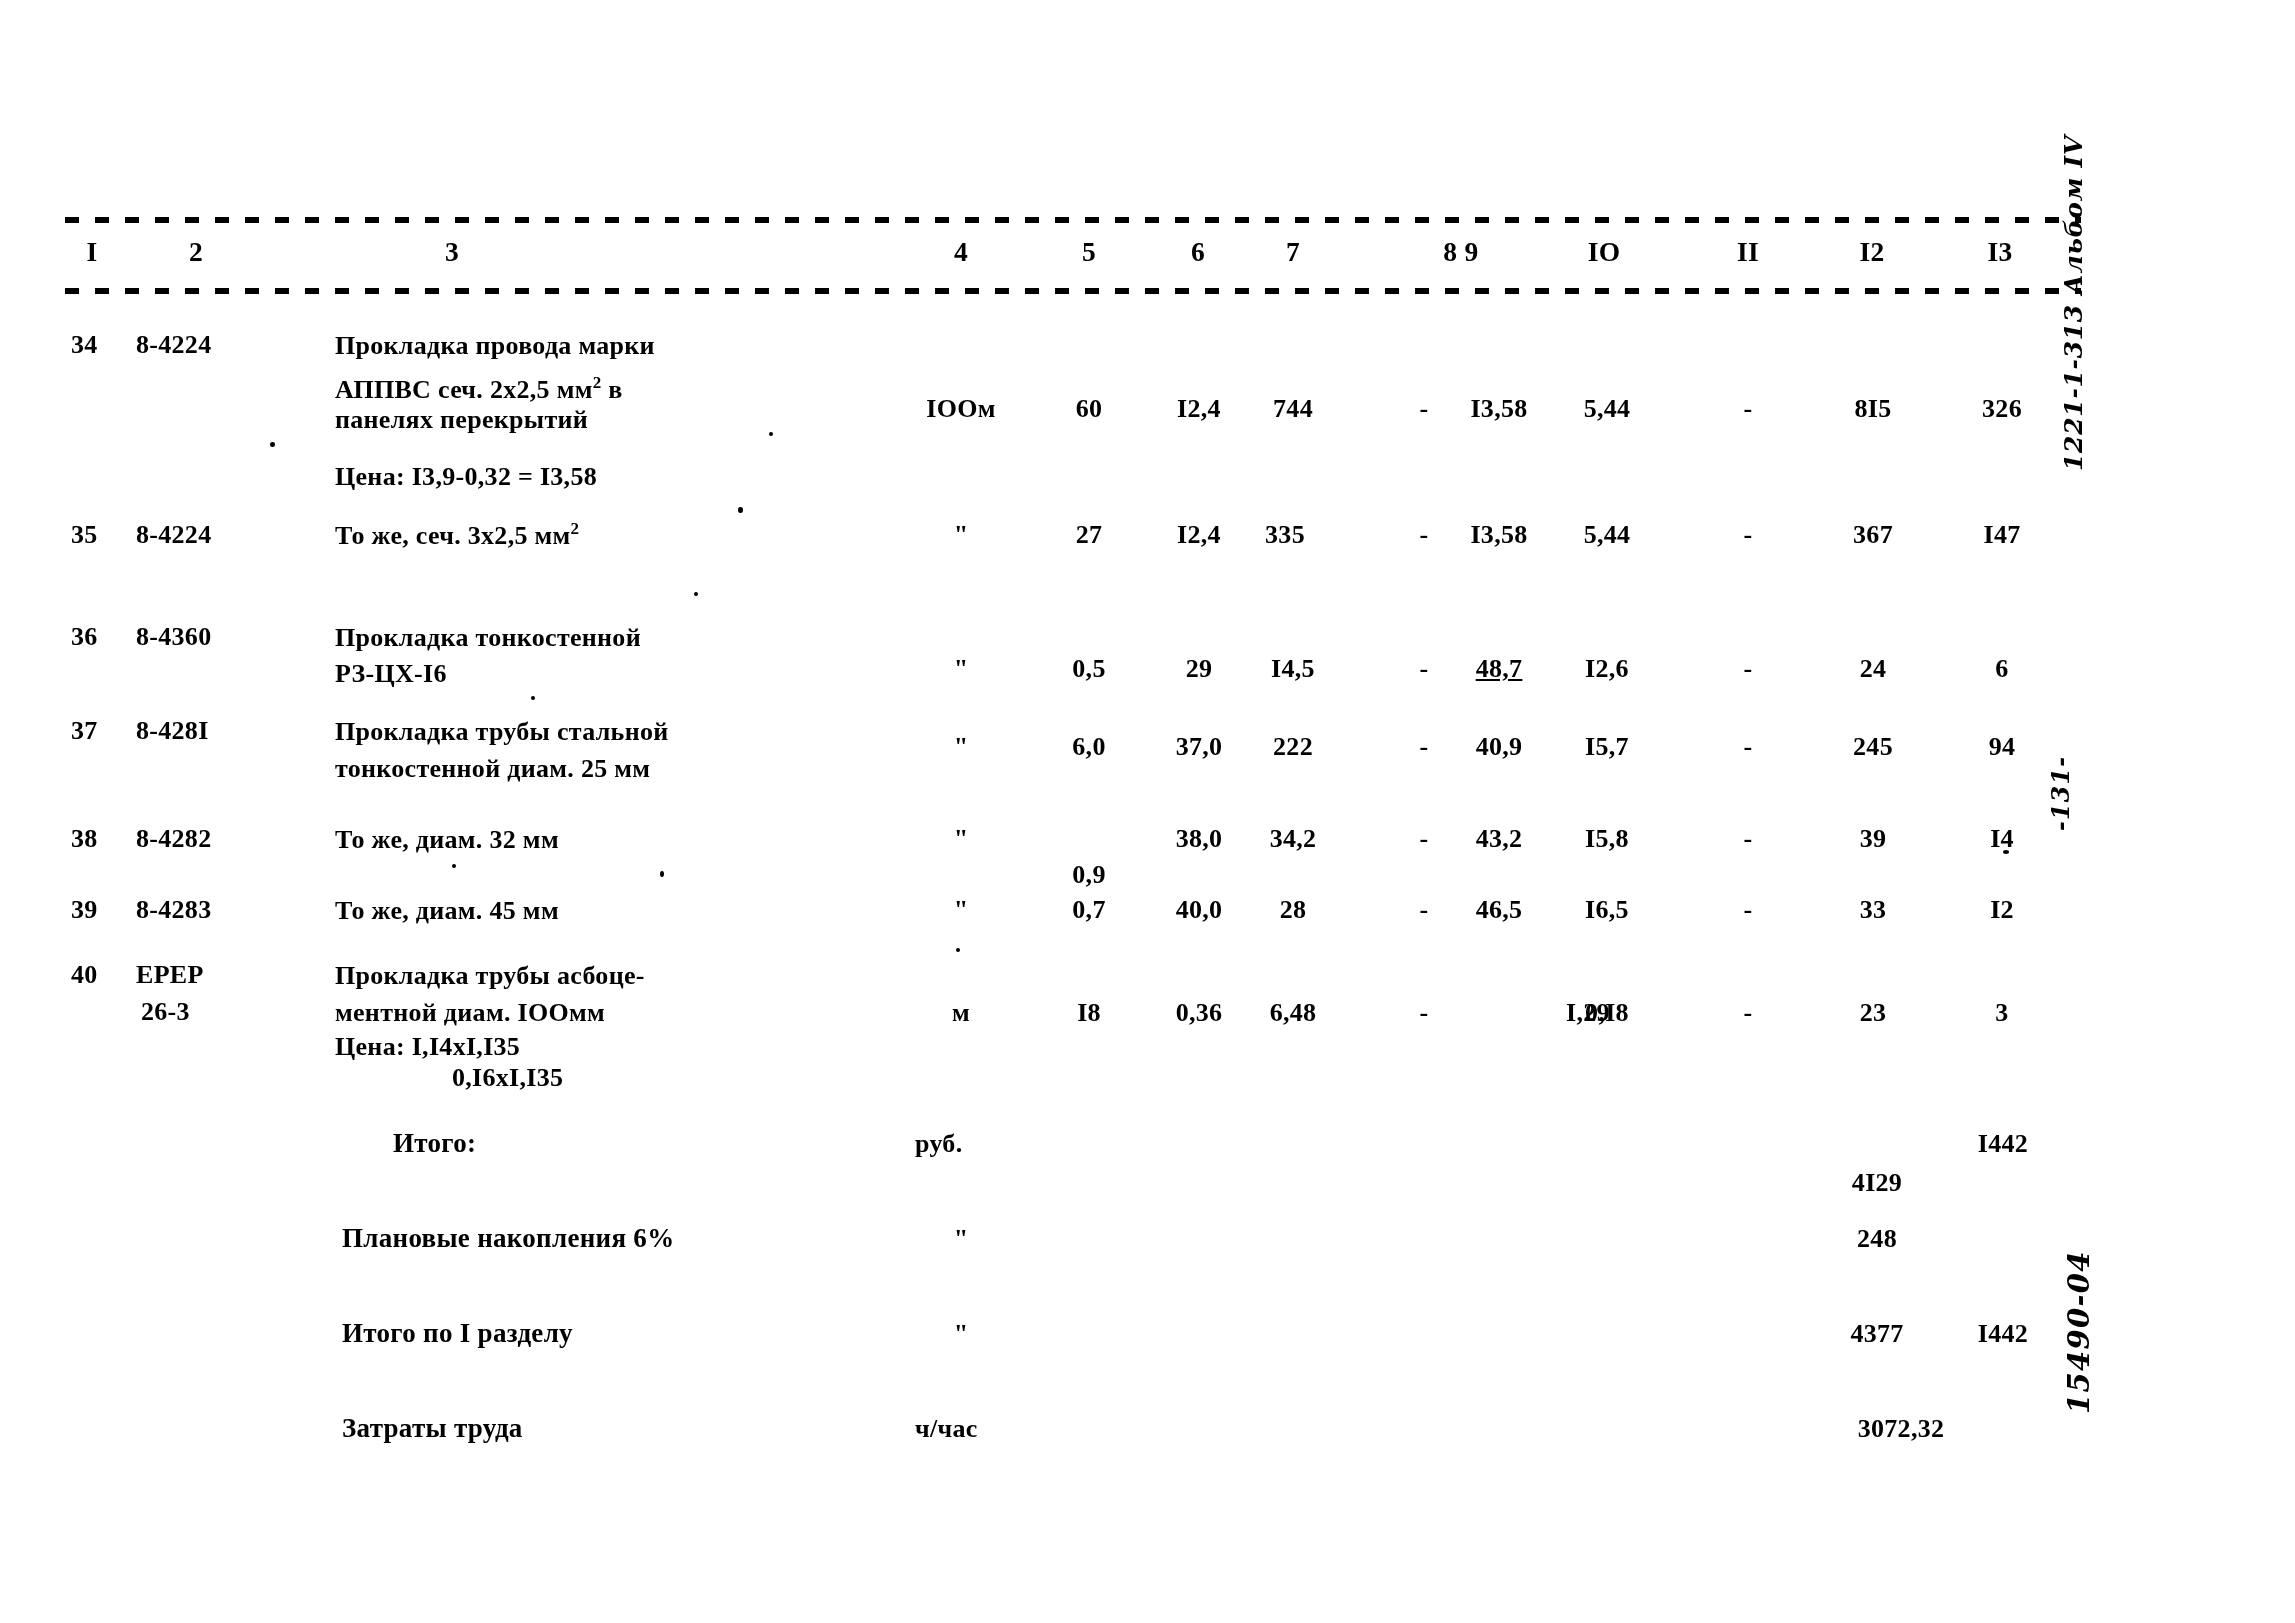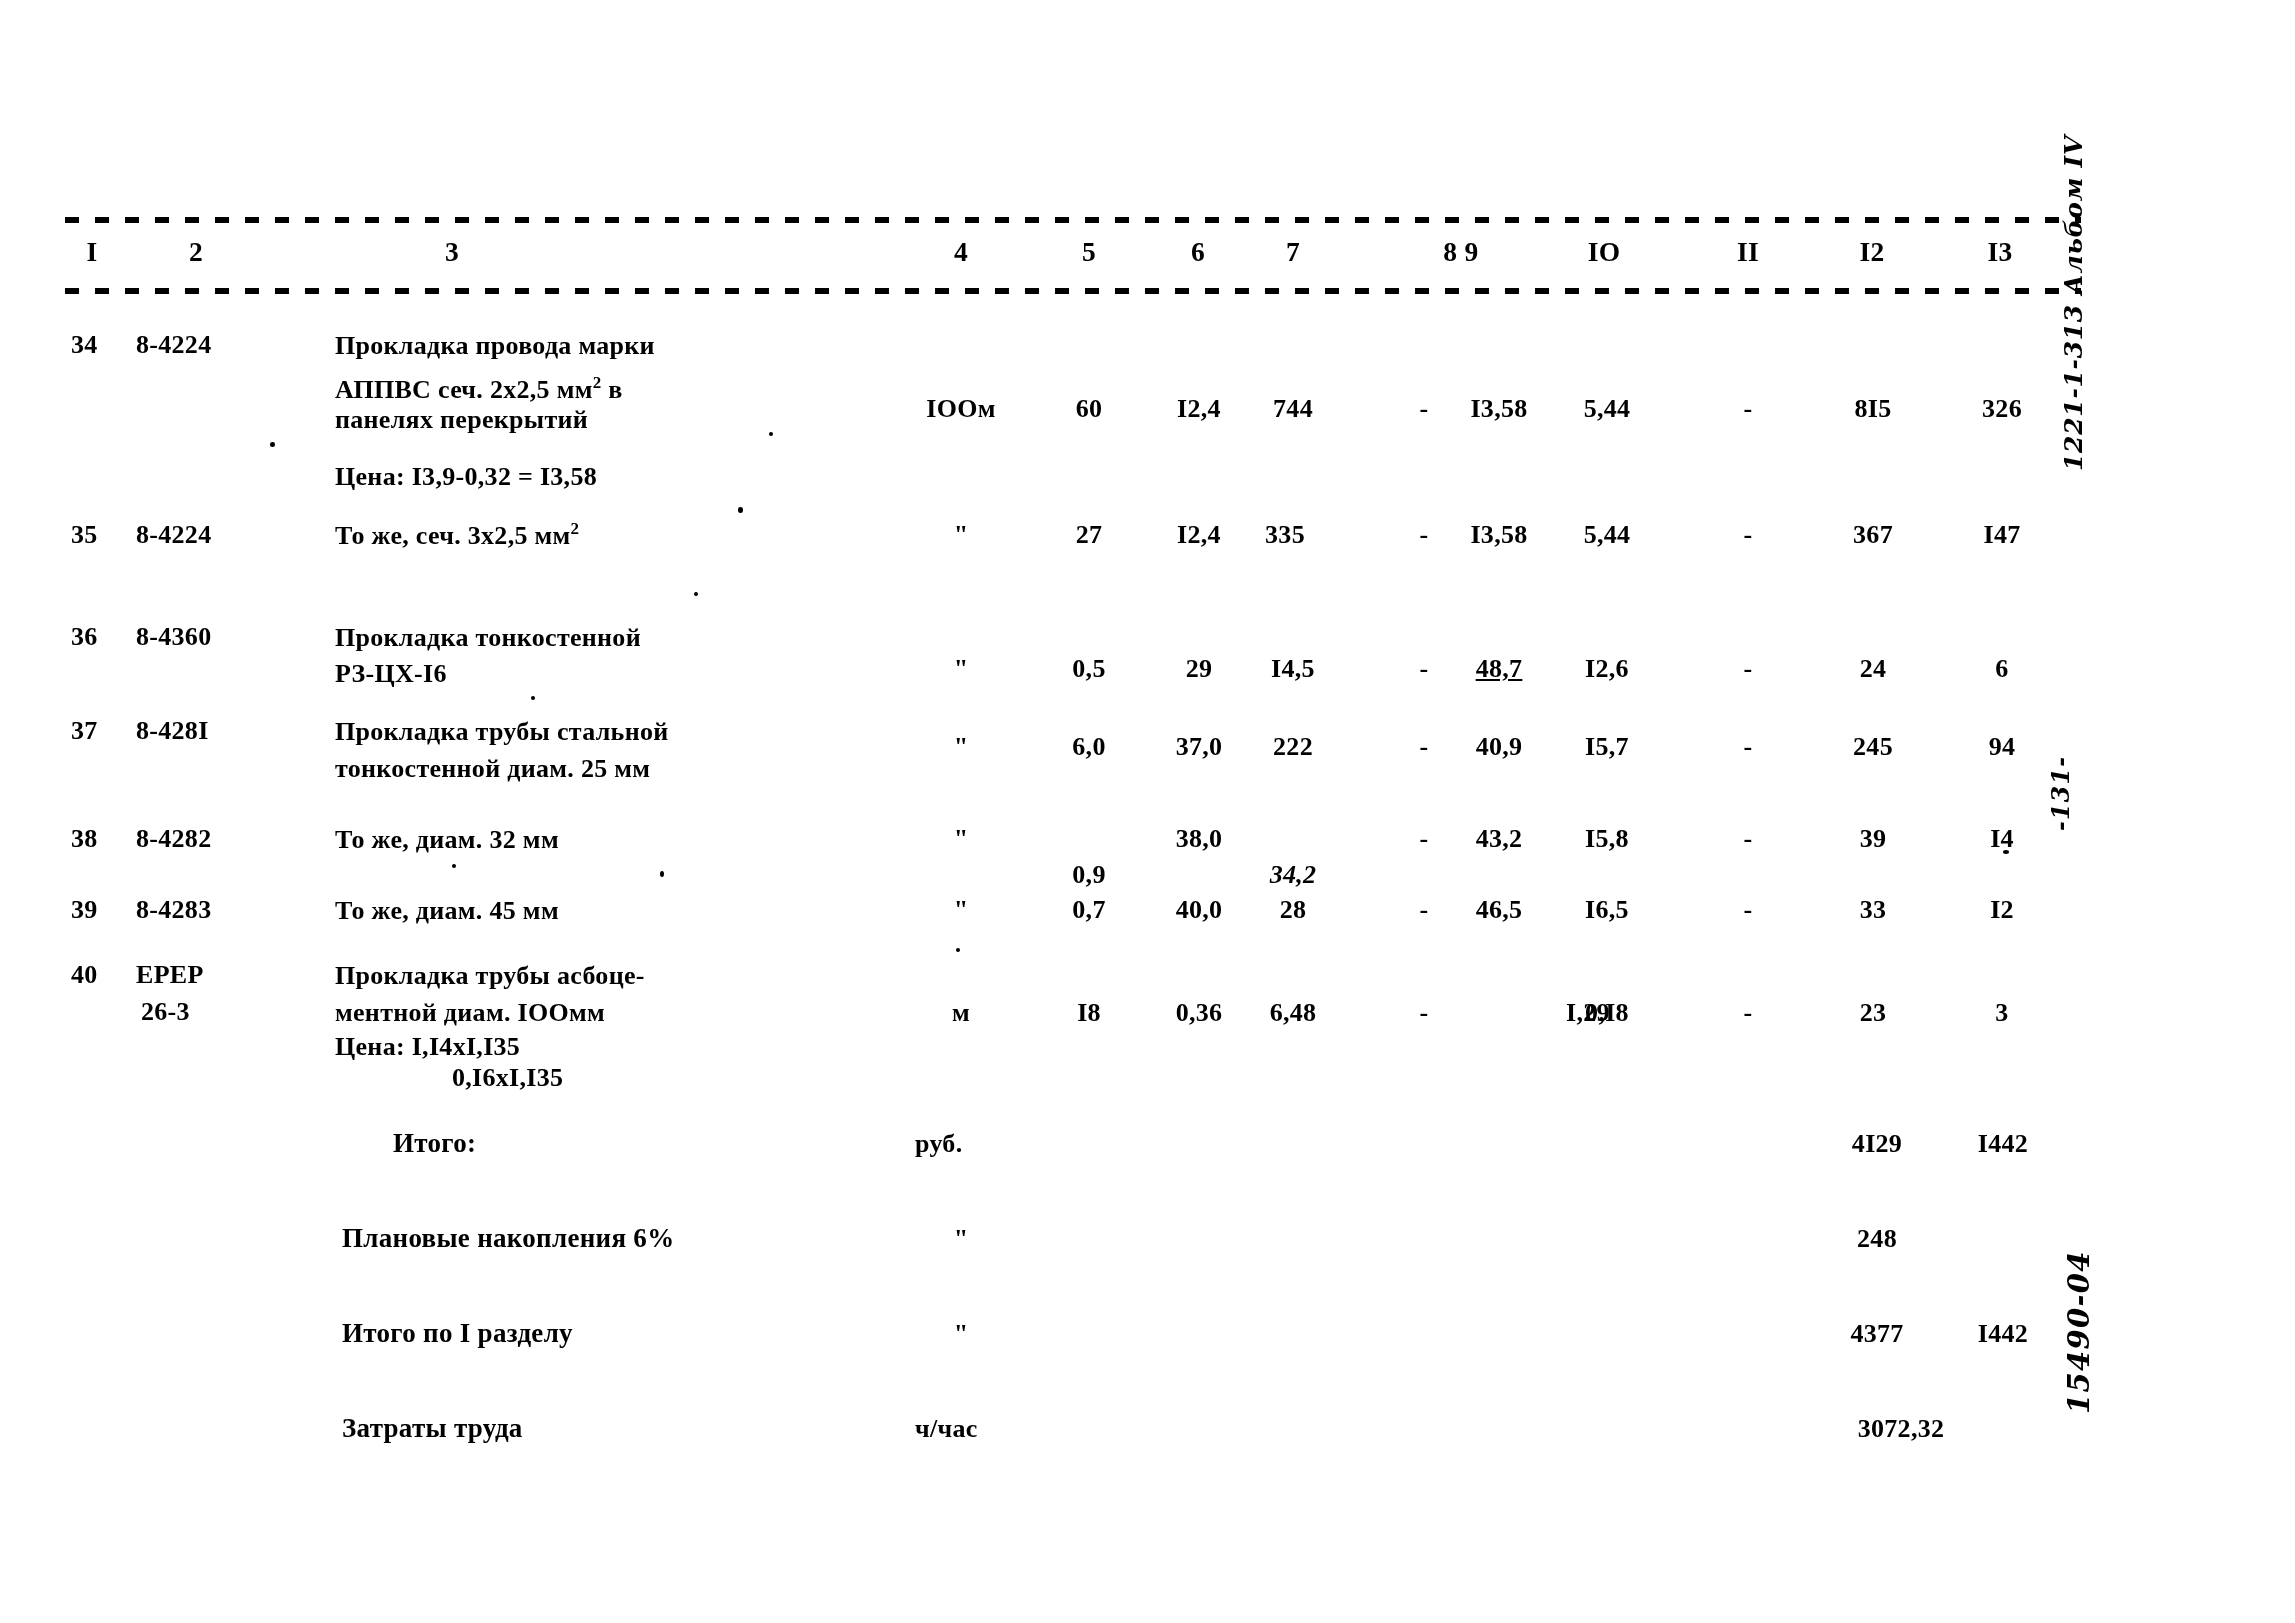--- a/index.html
+++ b/index.html
@@ -168,21 +168,21 @@
   <div class="cell c" style="left:1873px; top:729px;">245</div>
   <div class="cell c" style="left:2002px; top:729px;">94</div>
 
   <div class="cell" style="left:71px; top:821px;">38</div>
   <div class="cell" style="left:136px; top:821px;">8-4282</div>
   <div class="cell desc" style="left:335px; top:821px;">То же, диам. 32 мм</div>
 
   <div class="cell c" style="left:961px; top:821px;">"</div>
   <div class="cell c" style="left:1089px; top:821px;margin-top:36px;">0,9</div>
   <div class="cell c" style="left:1199px; top:821px;">38,0</div>
-  <div class="cell c" style="left:1293px; top:857px;font-style:italic;">34,2</div>
+  <div class="cell c" style="left:1293px; top:821px;">34,2</div>
   <div class="cell c" style="left:1424px; top:821px;">-</div>
   <div class="cell c" style="left:1499px; top:821px;">43,2</div>
   <div class="cell c" style="left:1607px; top:821px;">I5,8</div>
   <div class="cell c" style="left:1748px; top:821px;">-</div>
   <div class="cell c" style="left:1873px; top:821px;">39</div>
   <div class="cell c" style="left:2002px; top:821px;">I4</div>
 
   <div class="cell" style="left:71px; top:892px;">39</div>
   <div class="cell" style="left:136px; top:892px;">8-4283</div>
   <div class="cell desc" style="left:335px; top:892px;">То же, диам. 45 мм</div>
@@ -212,21 +212,21 @@
   <div class="cell c" style="left:1293px; top:995px;">6,48</div>
   <div class="cell c" style="left:1424px; top:995px;">-</div>
   <div class="cell c" style="left:1588px; top:995px;">I,29</div>
   <div class="cell c" style="left:1607px; top:995px;">0,I8</div>
   <div class="cell c" style="left:1748px; top:995px;">-</div>
   <div class="cell c" style="left:1873px; top:995px;">23</div>
   <div class="cell c" style="left:2002px; top:995px;">3</div>
 
   <div class="cell summary-label" style="left:393px;  top:1126px;">Итого:</div>
   <div class="cell" style="left:915px; top:1126px;">руб.</div>
-  <div class="cell c" style="left:1877px; top:1126px;">4I29</div>
+  <div class="cell c" style="left:1877px; top:1165px;">4I29</div>
   <div class="cell c" style="left:2003px; top:1126px;">I442</div>
 
   <div class="cell summary-label" style="left:342px;  top:1221px;">Плановые накопления 6%</div>
   <div class="cell c" style="left:961px; top:1221px;">"</div>
   <div class="cell c" style="left:1877px; top:1221px;">248</div>
   <div class="cell c" style="left:2003px; top:1221px;"></div>
 
   <div class="cell summary-label" style="left:342px;  top:1316px;">Итого по I разделу</div>
   <div class="cell c" style="left:961px; top:1316px;">"</div>
   <div class="cell c" style="left:1877px; top:1316px;">4377</div>

